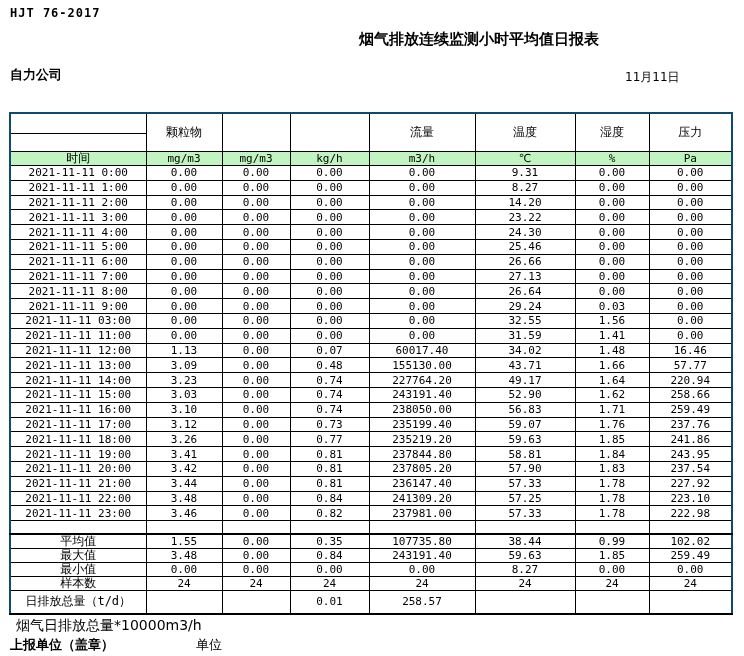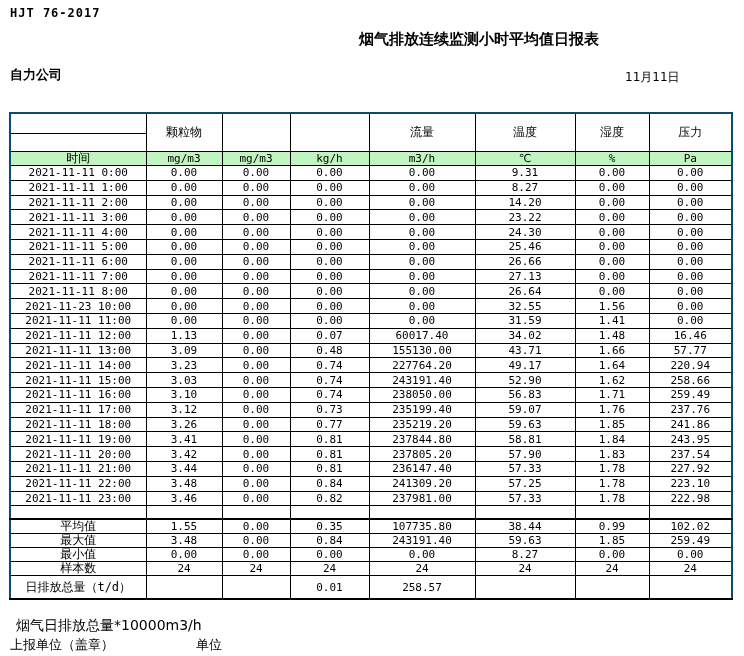--- a/index.html
+++ b/index.html
@@ -63,21 +63,21 @@
   tr.summary-row td { line-height: 13px; }
   tr.summary-row td:first-child { font-size: 12px; }
   tr.first-summary td { border-top: 2px solid #000; }
   tbody tr:last-child td { border-bottom: 2px solid #000; }
   tbody tr:last-child { height: 24px; }
   .note {
     position: absolute; left: 16px; top: 617px;
     font-size: 14px;
   }
   .footer-line { position: absolute; left: 0; top: 636px; width: 744px; font-size: 13px; }
-  .footer-line .report-unit { position: absolute; left: 10px; top: 0; white-space: nowrap; }
+  .footer-line .report-unit { position: absolute; left: 10px; top: 0; white-space: nowrap; font-weight: bold; }
   .footer-line .unit-label { position: absolute; left: 196px; top: 0; white-space: nowrap; }
 </style>
 </head>
 <body>
 
 <div class="std-ref">HJT 76-2017</div>
 <div class="title">烟气排放连续监测小时平均值日报表</div>
 <div class="company">自力公司</div>
 <div class="date">11月11日</div>
 
@@ -201,21 +201,31 @@
         <td>2021-11-11 8:00</td>
         <td>0.00</td>
         <td>0.00</td>
         <td>0.00</td>
         <td>0.00</td>
         <td>26.64</td>
         <td>0.00</td>
         <td>0.00</td>
       </tr>
       <tr class="data-row">
-        <td>2021-11-23 10:00</td>
+        <td>2021-11-11 9:00</td>
+        <td>0.00</td>
+        <td>0.00</td>
+        <td>0.00</td>
+        <td>0.00</td>
+        <td>29.24</td>
+        <td>0.03</td>
+        <td>0.00</td>
+      </tr>
+      <tr class="data-row">
+        <td>2021-11-11 03:00</td>
         <td>0.00</td>
         <td>0.00</td>
         <td>0.00</td>
         <td>0.00</td>
         <td>32.55</td>
         <td>1.56</td>
         <td>0.00</td>
       </tr>
       <tr class="data-row">
         <td>2021-11-11 11:00</td>

